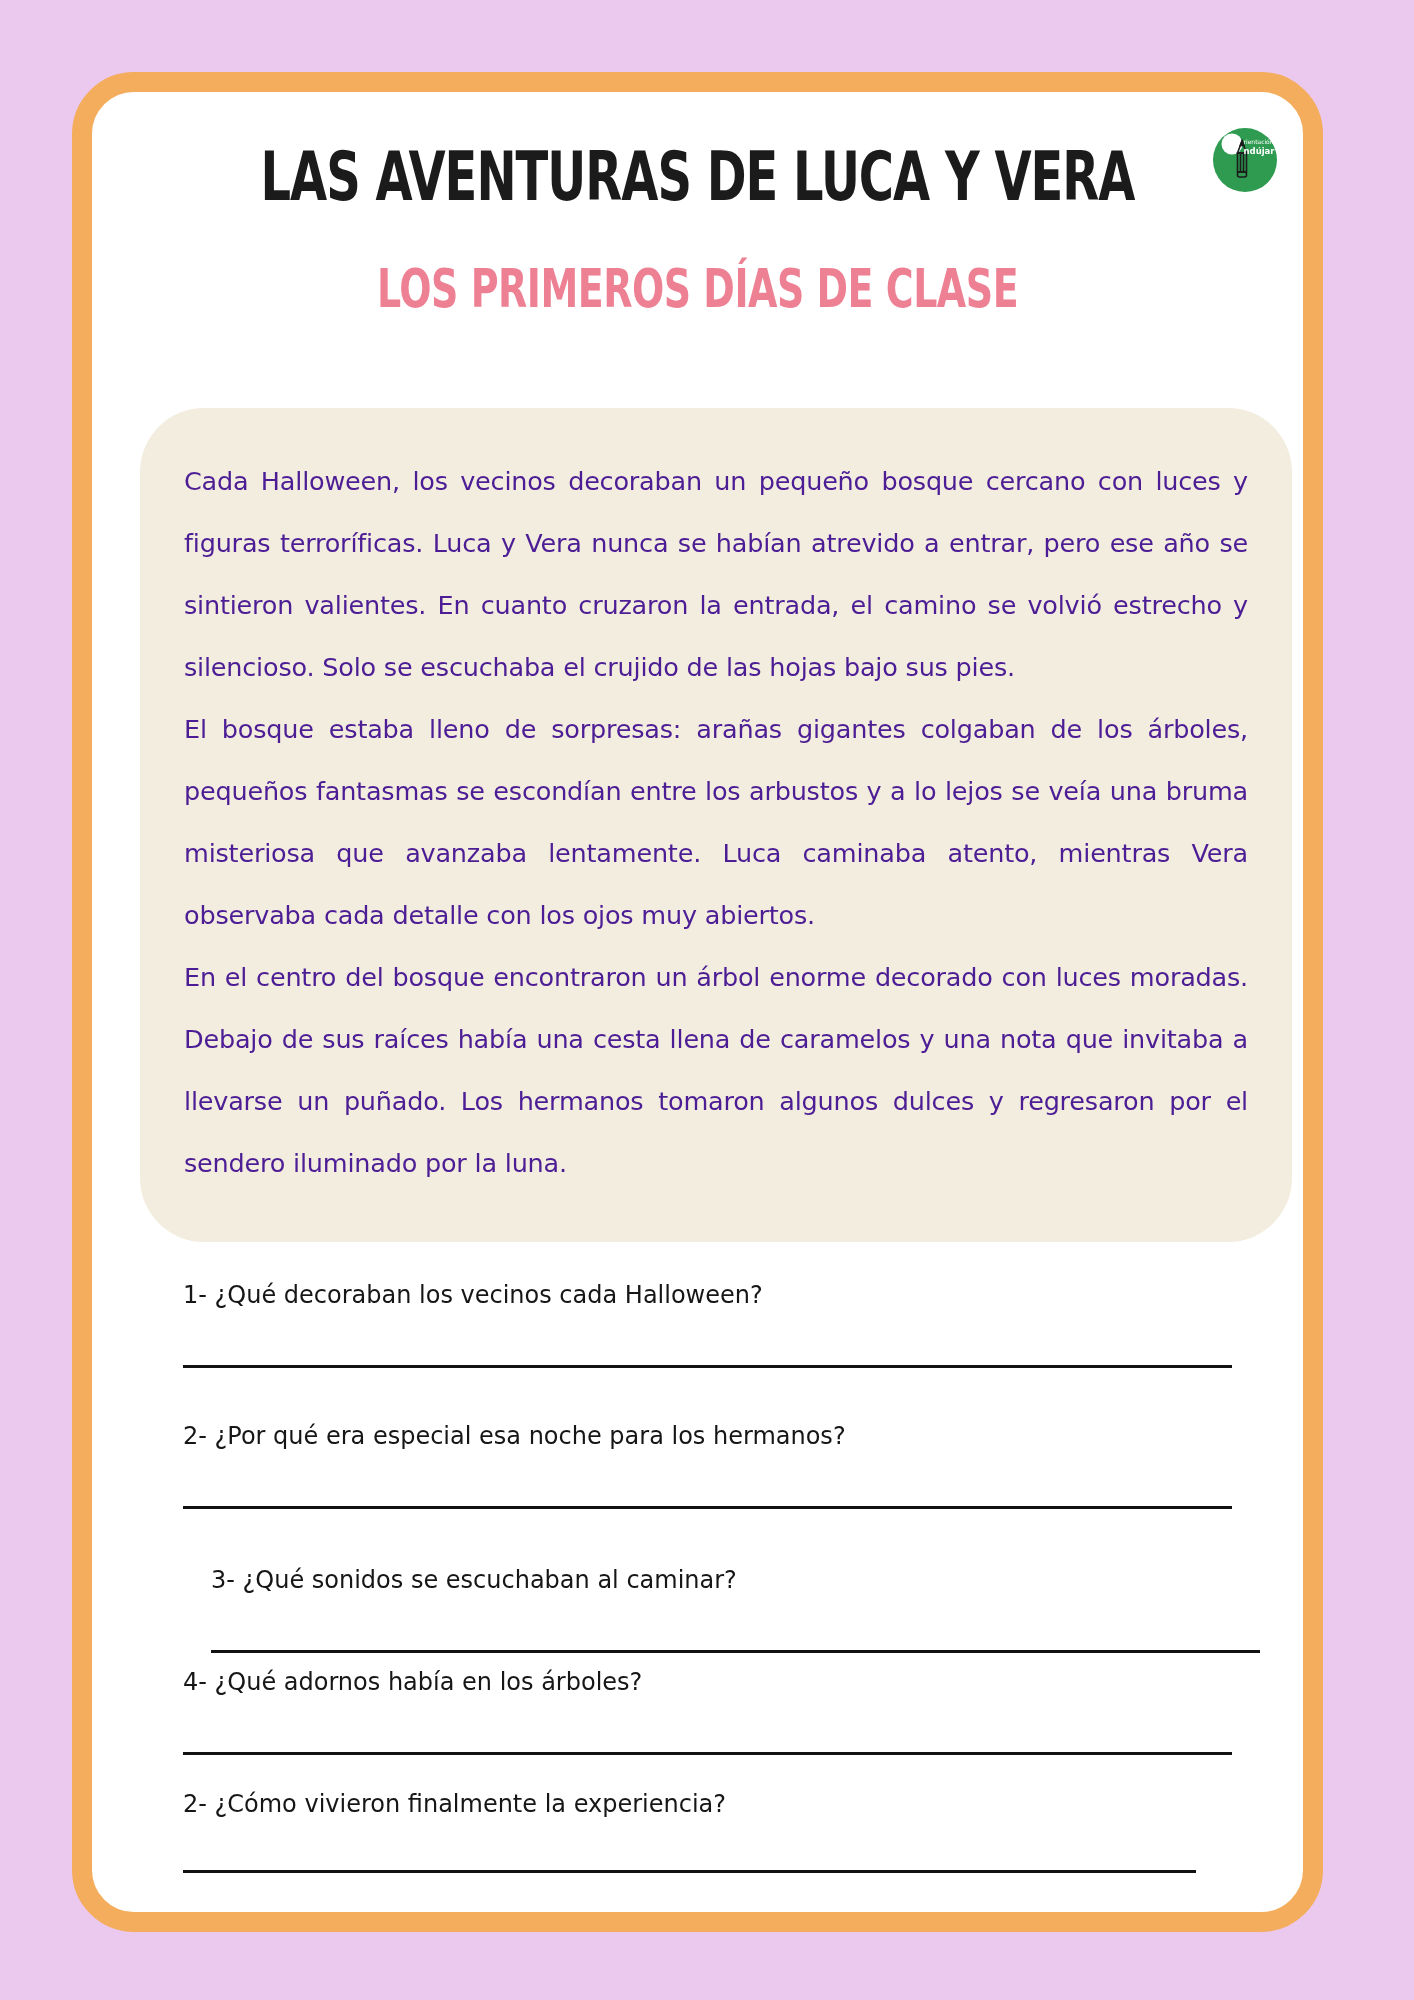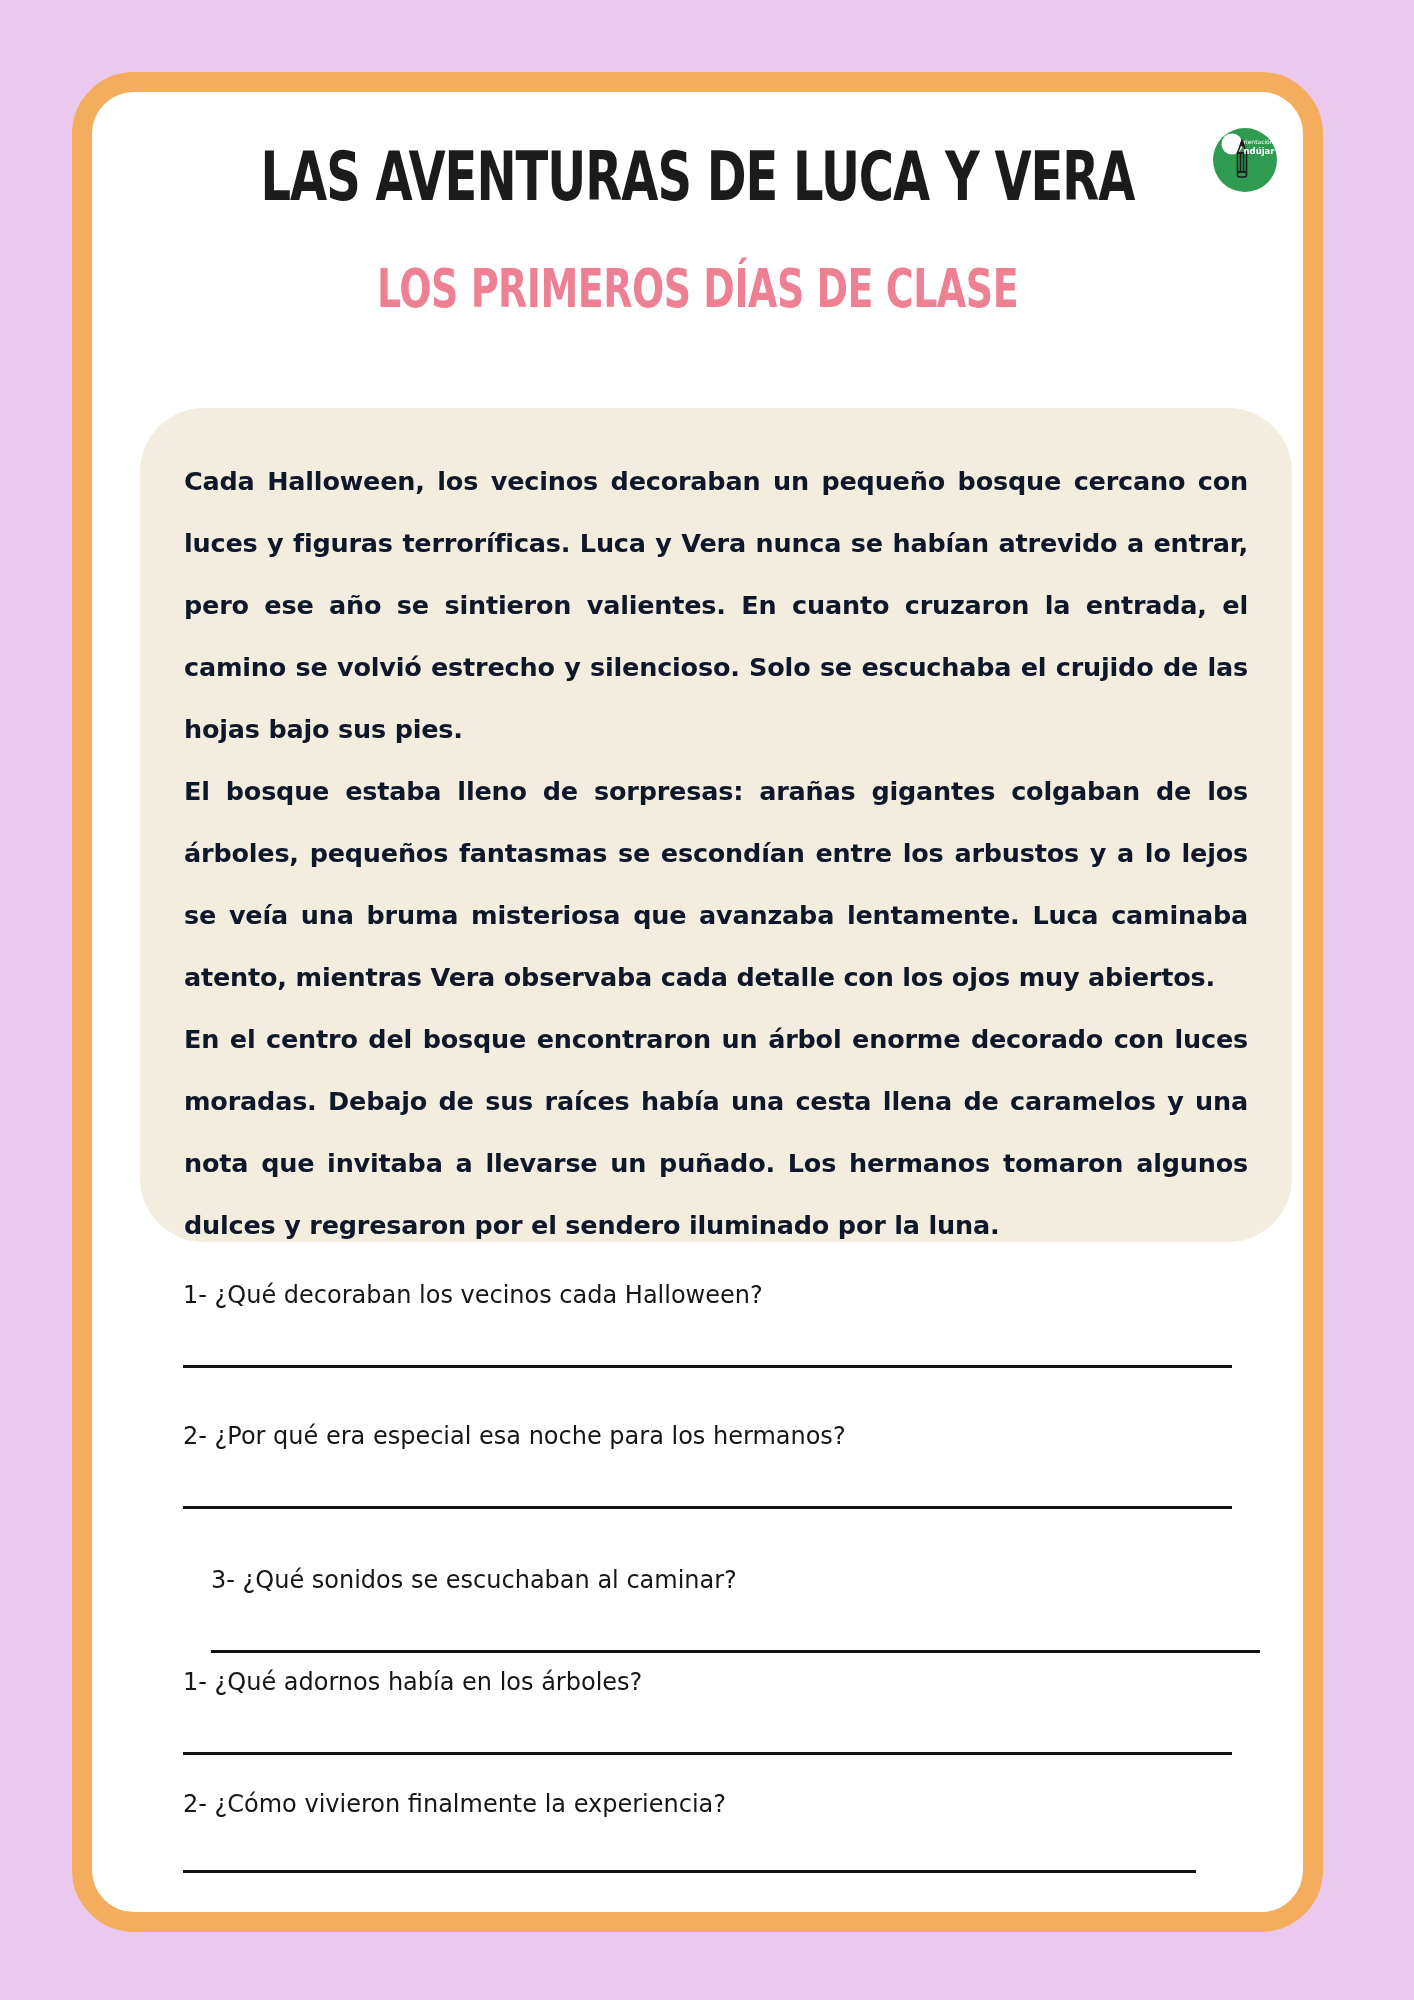--- a/index.html
+++ b/index.html
@@ -40,21 +40,21 @@
   }
 
   .storybox {
     position: absolute; left: 140px; top: 408px;
     width: 1152px; height: 834px; box-sizing: border-box;
     background: var(--story-box, #F2EDDE);
     border-radius: 64px; padding: 42px 44px;
   }
   .story-p {
     margin: 0; font-size: 25.5px; line-height: 62px;
-    text-align: justify; color: #0f172a; letter-spacing: -0.2px; font-weight: bold;
+    text-align: justify; color: #4c1d95; letter-spacing: -0.2px;
   }
 
   .q-row { position: absolute; left: 183px; width: 1049px; height: 94px; }
   .q-label { font-size: 24px; color: #161616; }
   .q-line {
     position: absolute; left: 0; top: 84px; width: 100%;
     border-top: 3px solid var(--line, #121212);
   }
   .q1 { top: 1281px; } .q2 { top: 1422px; } .q3 { top: 1566px; margin-left: 28px; }
   .q4 { top: 1668px; } .q5 { top: 1790px; }
@@ -99,21 +99,21 @@
   </div>
   <div class="q-row q2">
     <div class="q-label">2- ¿Por qué era especial esa noche para los hermanos?</div>
     <div class="q-line"></div>
   </div>
   <div class="q-row q3">
     <div class="q-label">3- ¿Qué sonidos se escuchaban al caminar?</div>
     <div class="q-line"></div>
   </div>
   <div class="q-row q4">
-    <div class="q-label">1- ¿Qué adornos había en los árboles?</div>
+    <div class="q-label">4- ¿Qué adornos había en los árboles?</div>
     <div class="q-line"></div>
   </div>
   <div class="q-row q5">
     <div class="q-label">2- ¿Cómo vivieron finalmente la experiencia?</div>
     <div class="q-line"></div>
   </div>
 
 </div>
 
 </body></html>

